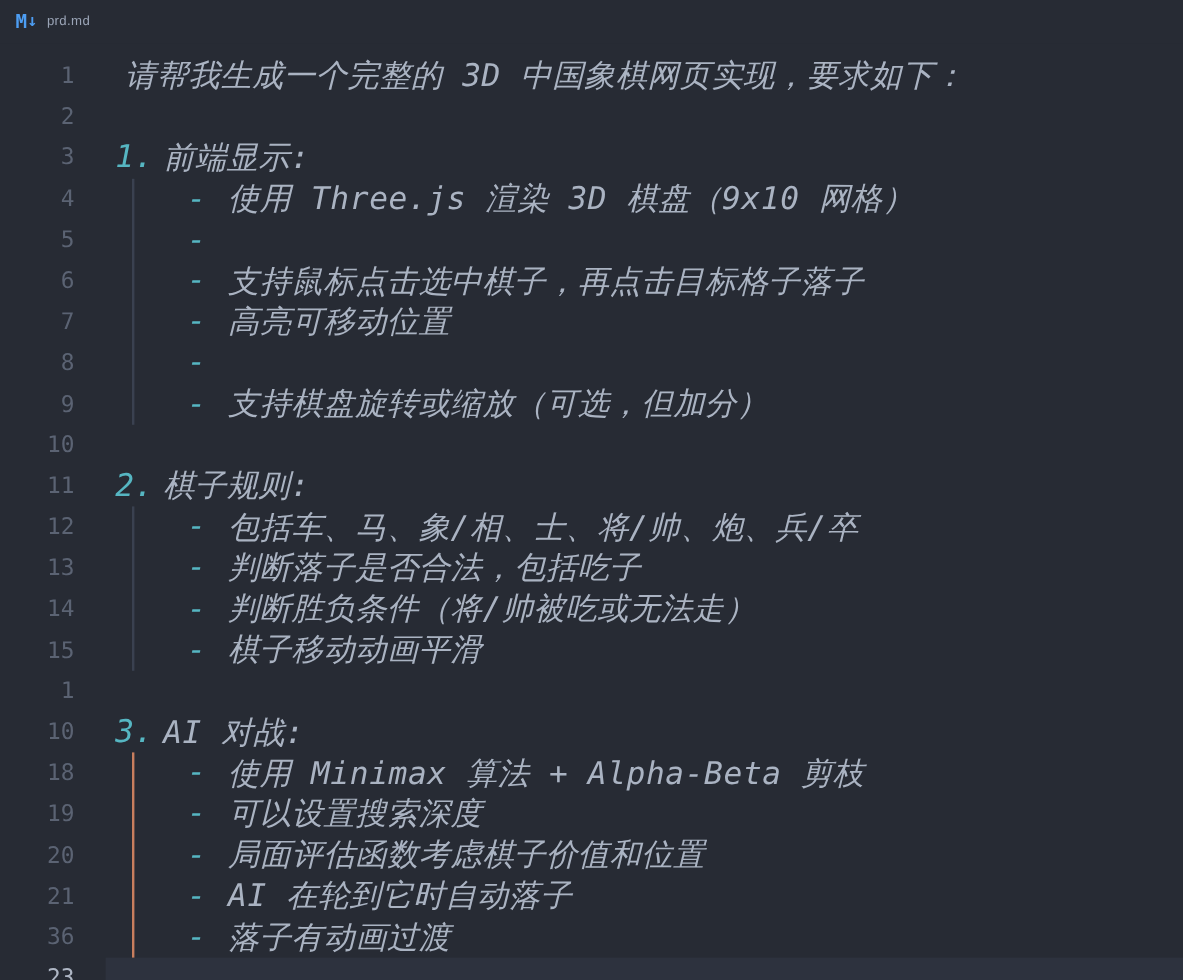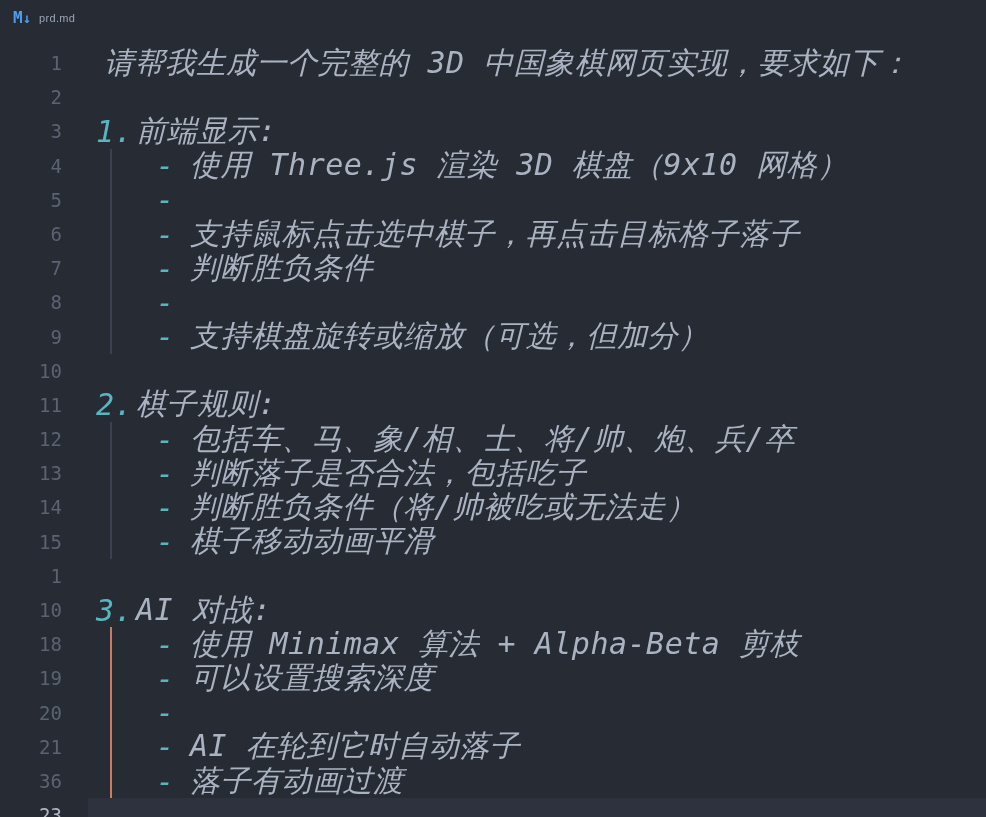--- a/index.html
+++ b/index.html
@@ -34,21 +34,21 @@
   .guide.normal{background:var(--indent-guide);}
   .guide.active{background:var(--indent-guide-active);}
   .row{display:flex;height:34.2px;align-items:center;}
   .ln{
     width:88px;flex:0 0 88px;text-align:right;padding-right:26px;
     color:var(--line-number);font-size:19px;font-style:normal;line-height:34.2px;
   }
   .row.active-line .ln{color:var(--active-line-number);}
   .code{
     flex:1;height:100%;display:flex;align-items:center;padding-left:8px;
-    font-size:30px;font-style:italic;color:var(--text);letter-spacing:.5px;
+    font-size:26px;font-style:italic;color:var(--text);letter-spacing:.5px;
     white-space:pre;
   }
   .row.active-line .code{background:var(--current-line-background);}
   .row.kind-para .code{padding-left:16px;}
   .row.kind-header .code{padding-left:8px;}
   .row.kind-sub .code{padding-left:68px;}
   .marker{color:var(--list-marker);font-style:italic;flex:0 0 auto;display:none;}
   .row.kind-header .marker{display:inline-block;width:40px;}
   .row.kind-sub .marker{display:inline-block;width:34px;}
   .txt{color:var(--text);}
@@ -115,21 +115,21 @@
     <div class="code">
       <span class="marker">-</span>
       <span class="txt">支持鼠标点击选中棋子，再点击目标格子落子</span>
     </div>
   </div>
 
   <div class="row kind-sub">
     <div class="ln">7</div>
     <div class="code">
       <span class="marker">-</span>
-      <span class="txt">判断胜负条件</span>
+      <span class="txt">高亮可移动位置</span>
     </div>
   </div>
 
   <div class="row kind-sub">
     <div class="ln">8</div>
     <div class="code">
       <span class="marker">-</span>
     </div>
   </div>
 
@@ -218,20 +218,21 @@
     <div class="code">
       <span class="marker">-</span>
       <span class="txt">可以设置搜索深度</span>
     </div>
   </div>
 
   <div class="row kind-sub">
     <div class="ln">20</div>
     <div class="code">
       <span class="marker">-</span>
+      <span class="txt">局面评估函数考虑棋子价值和位置</span>
     </div>
   </div>
 
   <div class="row kind-sub">
     <div class="ln">21</div>
     <div class="code">
       <span class="marker">-</span>
       <span class="txt">AI 在轮到它时自动落子</span>
     </div>
   </div>

